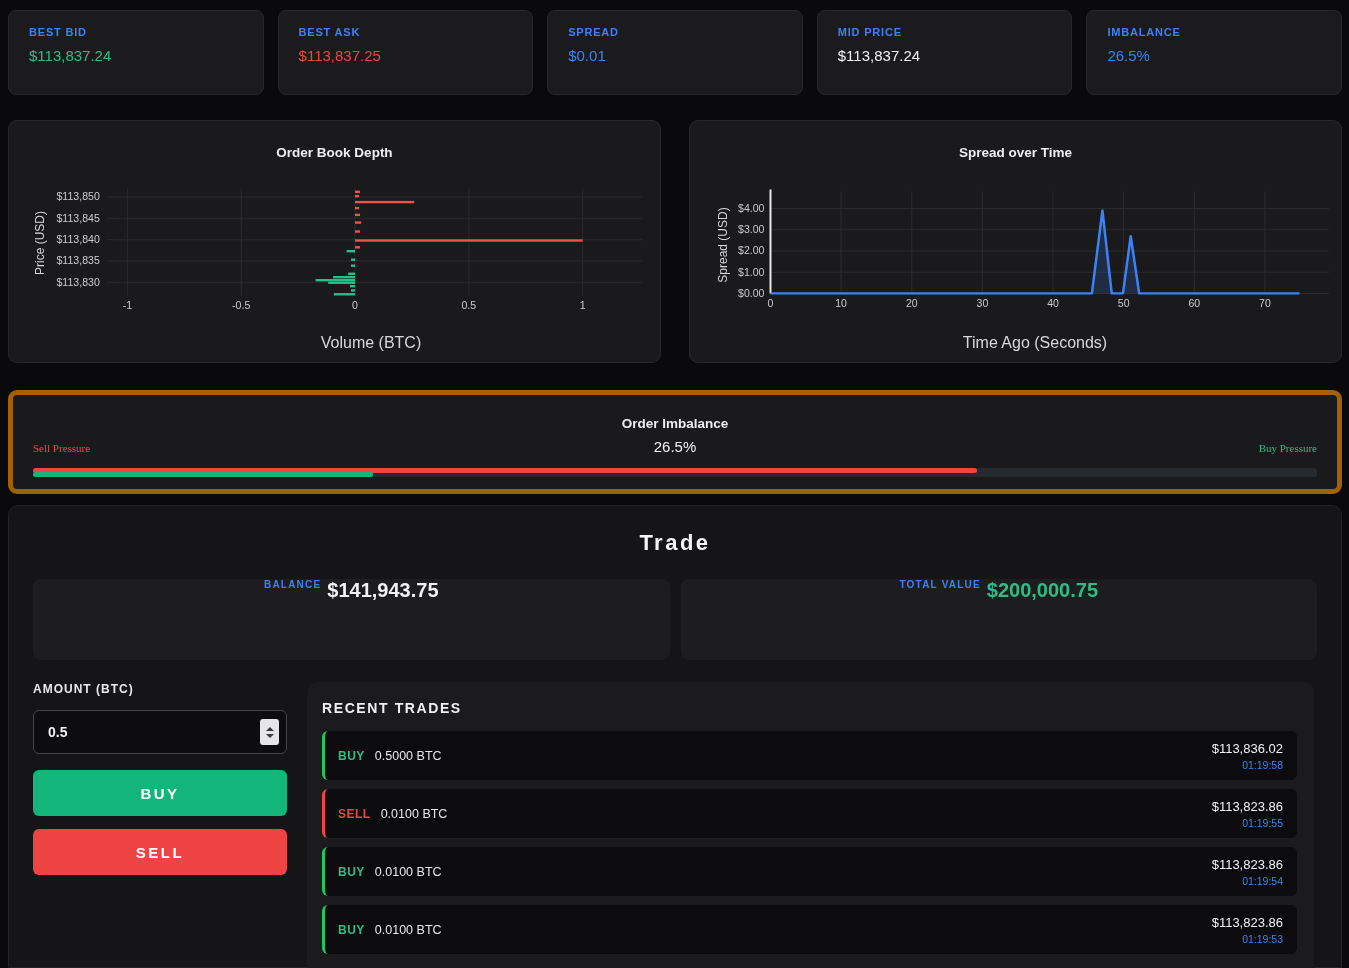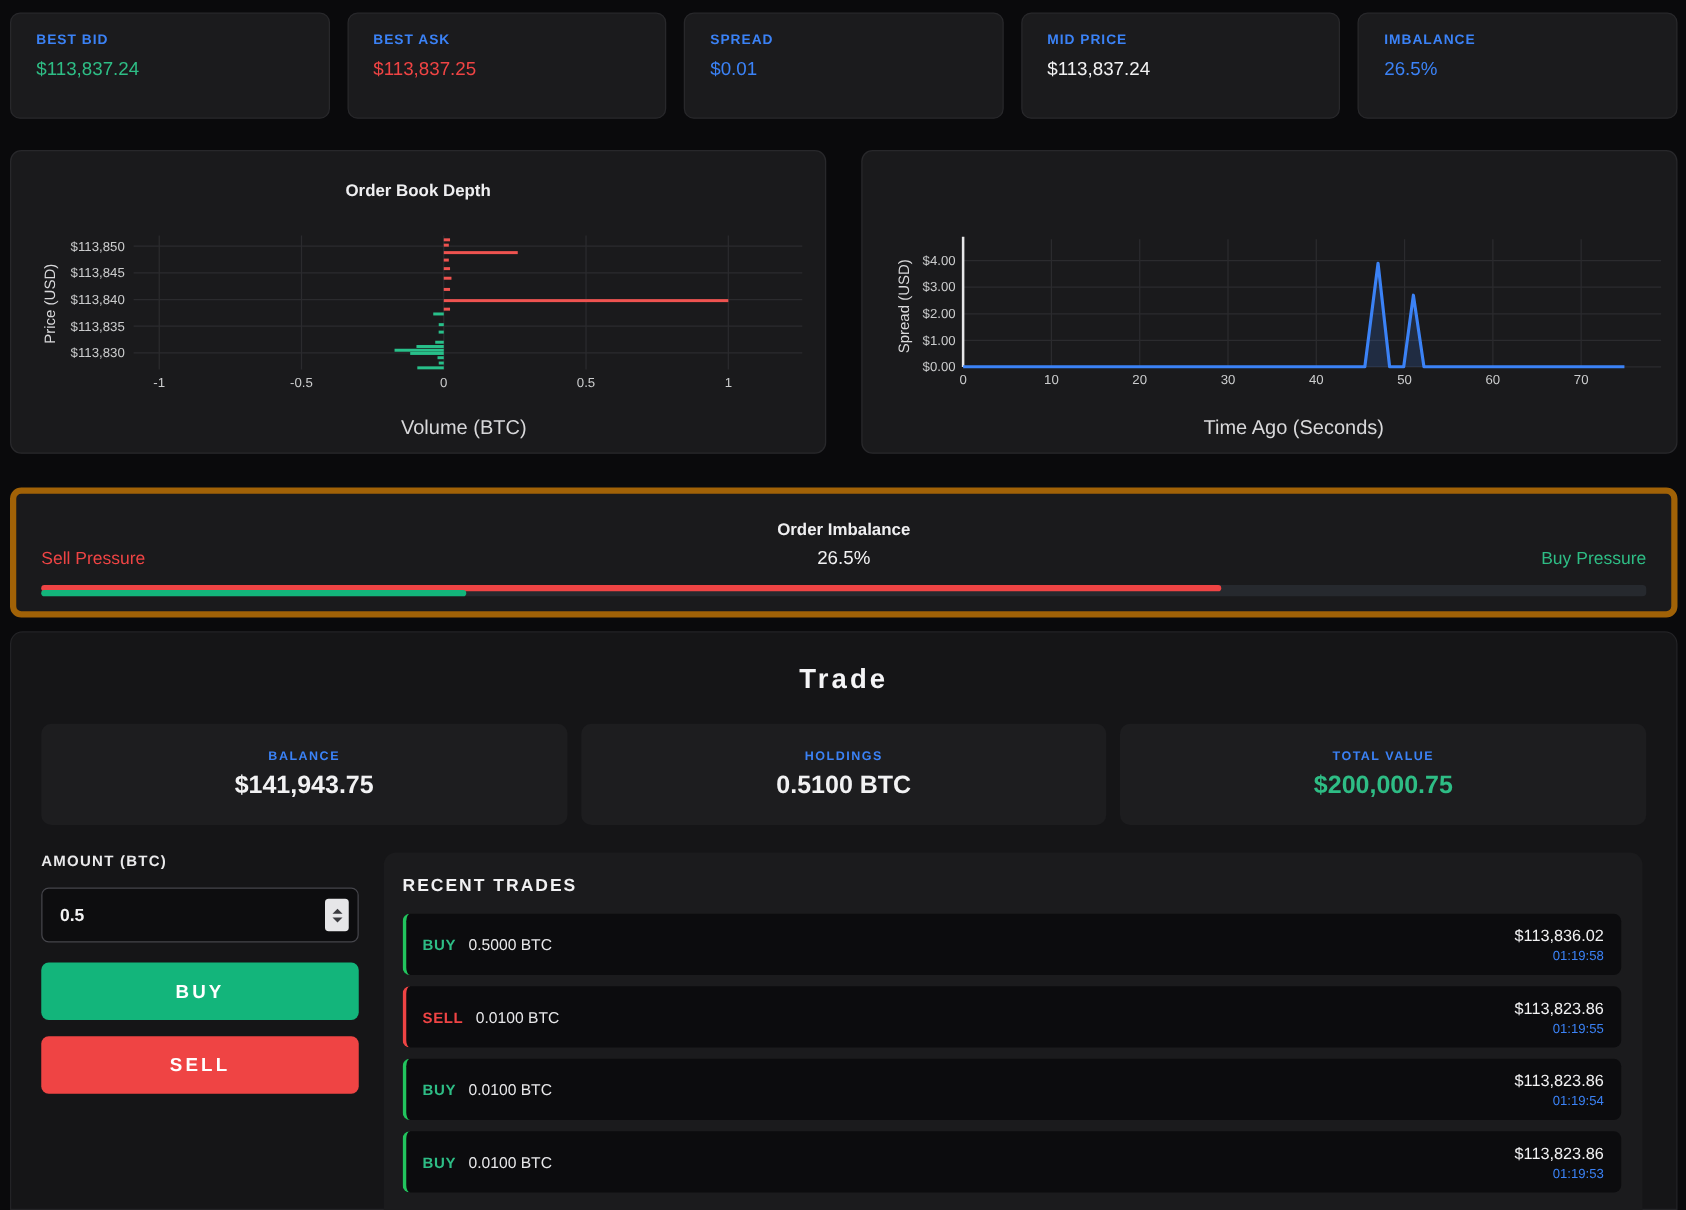--- a/index.html
+++ b/index.html
@@ -51,40 +51,40 @@
   #depth-ytitle { left:31px; top:122px; }
   #spread-ytitle { left:33px; top:124px; }
 
   
   .imb-panel {
     margin-top:27px; background:#1a1a1c; border:5px solid #a16207;
     border-radius:9px; height:104px; padding:21px 20px 0 20px;
   }
   .imb-title { text-align:center; font-size:13.5px; font-weight:bold; color:#eeeef0; }
   .imb-mid { position:relative; height:26px; margin-top:2px; }
-  .imb-side-label { position:absolute; bottom:5px; font-size:14px; }
+  .imb-side-label { position:absolute; bottom:5px; font-size:11px;font-family:Liberation Serif, serif; }
   .imb-left  { left:0;  color:#ef4444; }
   .imb-right { right:0; color:#2ebd85; }
   .imb-value { text-align:center; font-size:15px; color:#f2f2f3; padding-top:5px; }
   .imb-track {
     position:relative; height:9px; margin-top:9px; background:#26292e; border-radius:3px;
   }
   .imb-sell { position:absolute; left:0; top:0; height:5px; background:#ef4444; border-radius:3px; }
   .imb-buy  { position:absolute; left:0; bottom:0; height:5px; background:#13b57b; border-radius:3px; }
 
   
   .trade-panel {
     margin-top:11px; background:#151517; border:1px solid #232326;
     border-radius:10px 10px 0 0; height:463px; padding:24px 24px 0 24px;
   }
   .trade-title { text-align:center; font-size:22px; font-weight:bold; letter-spacing:2.5px; color:#f4f4f6; }
   .trade-cards { display:flex; gap:11px; margin-top:23px; }
   .trade-card {
     flex:1; background:#1d1d1f; border-radius:8px; height:81px;
-    display:flex; flex-direction:column; align-items:center; justify-content:center; gap:6px;
+    display:flex; flex-direction:row; align-items:flex-start; justify-content:center; gap:6px;
   }
   .trade-card-label { color:#3b82f6; font-size:10px; font-weight:bold; letter-spacing:1.2px; }
   .trade-card-value { font-size:20px; font-weight:bold; }
 
   .trade-bottom { display:flex; margin-top:22px; gap:20px; }
   .order-col { width:254px; flex:none; }
   .amount-label { font-size:12px; font-weight:bold; letter-spacing:1px; color:#e9e9eb; }
   .amount-wrap { position:relative; margin-top:14px; }
   .amount-input {
     width:254px; height:44px; background:#0d0d0f; border:1px solid #45454b;
@@ -197,20 +197,21 @@
           <rect x="303.8127659574468" y="159.30996015934113" width="39.017021276595756" height="2.4" fill="#28c08a"></rect>
           <rect x="316.2170212765958" y="161.89163346613847" width="26.612765957446754" height="2.4" fill="#28c08a"></rect>
           <rect x="337.868085106383" y="165.3338645417848" width="4.961702127659578" height="2.4" fill="#28c08a"></rect>
           <rect x="338.82978723404256" y="169.6366533864053" width="4" height="2.4" fill="#28c08a"></rect>
           <rect x="321.8553191489362" y="173.50916334660133" width="20.974468085106366" height="2.4" fill="#28c08a"></rect>
         </svg>
       <div class="x-axis-title" id="depth-xtitle">Volume (BTC)</div>
       <div class="y-axis-title" id="depth-ytitle">Price (USD)</div>
     </div>
     <div class="chart-panel">
+      <div class="chart-title">Spread over Time</div>
       <svg id="spread-svg" class="chart-svg" viewBox="0 0 647 243" preserveAspectRatio="none">
           <line x1="80" y1="174" x2="635" y2="174" stroke="#2b2b2e" stroke-width="1"></line>
           <text x="74" y="177.5" fill="#cbcccd" font-size="10.5" text-anchor="end">$0.00</text>
           <line x1="80" y1="152.54166666666666" x2="635" y2="152.54166666666666" stroke="#2b2b2e" stroke-width="1"></line>
           <text x="74" y="156.04166666666666" fill="#cbcccd" font-size="10.5" text-anchor="end">$1.00</text>
           <line x1="80" y1="131.08333333333331" x2="635" y2="131.08333333333331" stroke="#2b2b2e" stroke-width="1"></line>
           <text x="74" y="134.58333333333331" fill="#cbcccd" font-size="10.5" text-anchor="end">$2.00</text>
           <line x1="80" y1="109.625" x2="635" y2="109.625" stroke="#2b2b2e" stroke-width="1"></line>
           <text x="74" y="113.125" fill="#cbcccd" font-size="10.5" text-anchor="end">$3.00</text>
           <line x1="80" y1="88.16666666666666" x2="635" y2="88.16666666666666" stroke="#2b2b2e" stroke-width="1"></line>
@@ -255,24 +256,20 @@
 
   <div class="trade-panel">
     <div class="trade-title">Trade</div>
 
     <div class="trade-cards">
       <div class="trade-card">
         <div class="trade-card-label">BALANCE</div>
         <div class="trade-card-value c-white">$141,943.75</div>
       </div>
       <div class="trade-card">
-        <div class="trade-card-label">HOLDINGS</div>
-        <div class="trade-card-value c-white">0.5100 BTC</div>
-      </div>
-      <div class="trade-card">
         <div class="trade-card-label">TOTAL VALUE</div>
         <div class="trade-card-value c-green">$200,000.75</div>
       </div>
     </div>
 
     <div class="trade-bottom">
       <div class="order-col">
         <div class="amount-label">AMOUNT (BTC)</div>
         <div class="amount-wrap">
           <input class="amount-input" type="text" value="0.5" style="">

